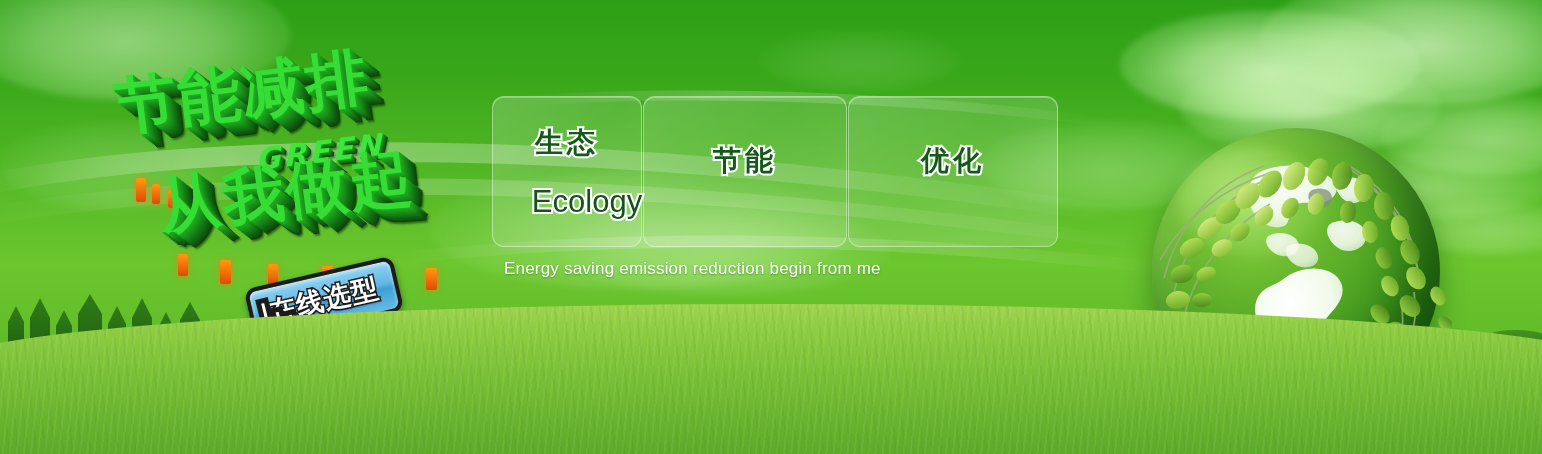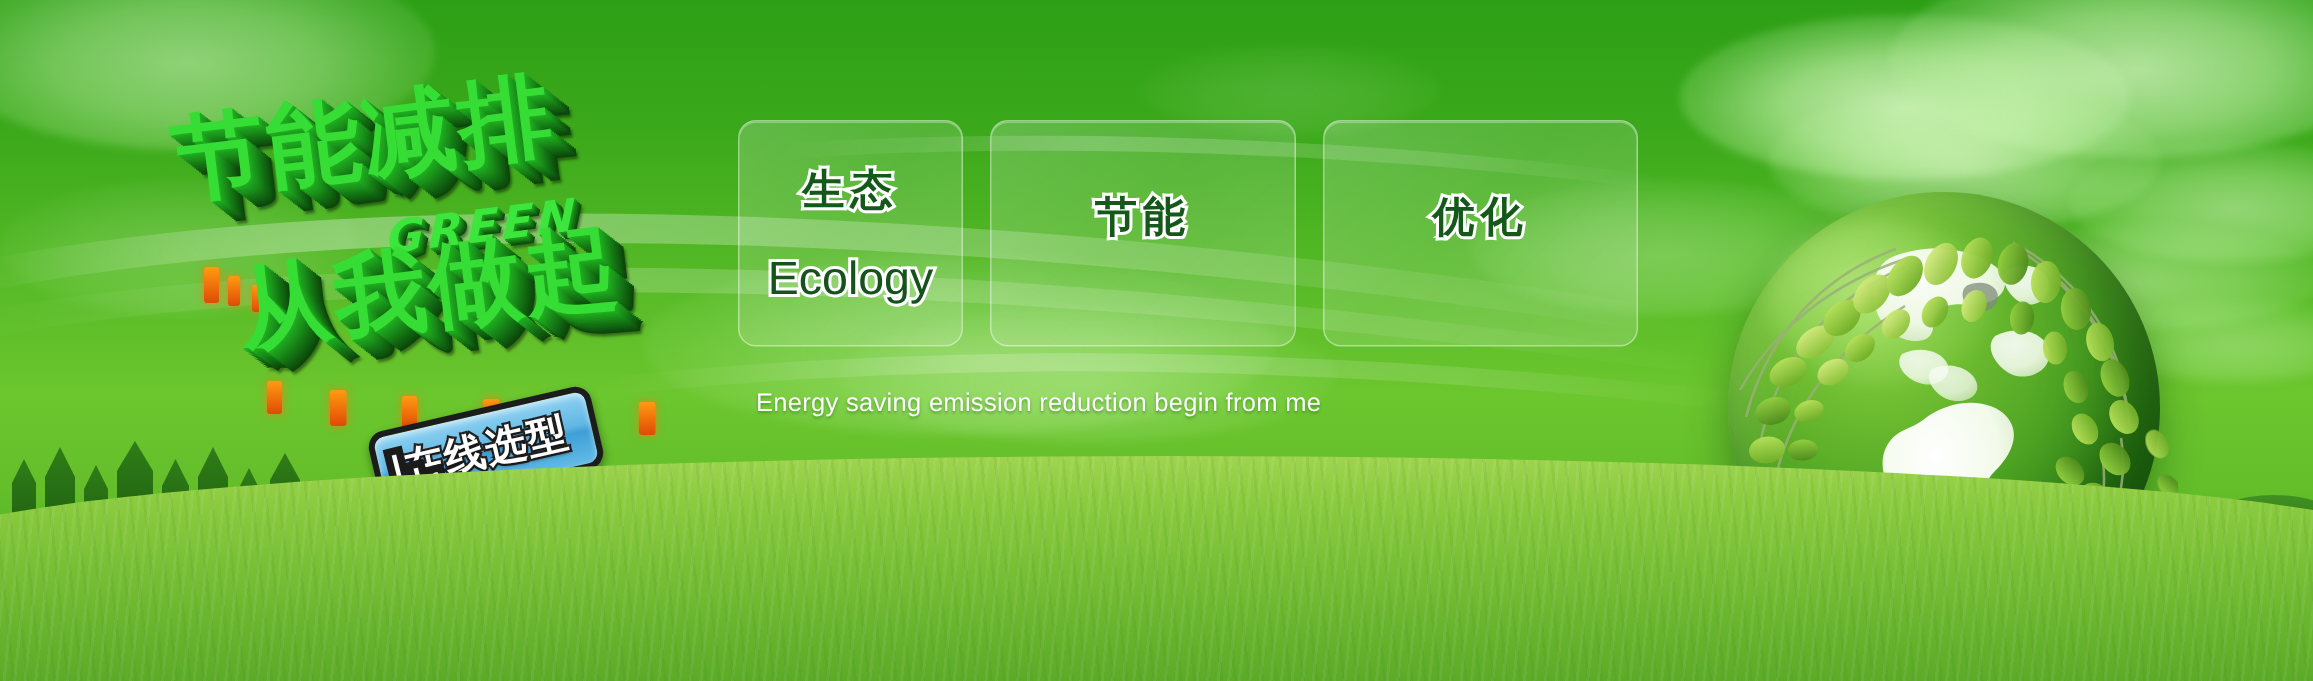--- a/index.html
+++ b/index.html
@@ -153,22 +153,22 @@
     font-size:27px; font-weight:bold; color:#ffffff;
     letter-spacing:1px; white-space:nowrap;
     -webkit-text-stroke:3px #222;
     paint-order:stroke fill;
     text-shadow:0 2px 2px rgba(0,0,0,.35);
   }
   .hand-cursor { position:absolute; left:-12px; top:12px; }
 
   
   .cards {
-    position:absolute; left:492px; top:80px;
-    display:flex; align-items:flex-start; gap:18px;
+    position:absolute; left:492px; top:96px;
+    display:flex; align-items:flex-start; gap:1px;
   }
   .card {
     height:151px;
     border-radius:12px;
     background:linear-gradient(135deg,
       rgba(255,255,255,.20) 0%,
       rgba(255,255,255,.13) 45%,
       rgba(255,255,255,.17) 100%);
     border:1px solid rgba(255,255,255,.40);
     box-shadow:inset 0 1px 0 rgba(255,255,255,.30);
@@ -191,20 +191,21 @@
     white-space:nowrap;
   }
   .card-en {
     font-family:"Liberation Sans", sans-serif;
     font-size:31px; font-weight:normal;
     color:#16521c;
     letter-spacing:0px;
     -webkit-text-stroke:4px #ffffff;
     paint-order:stroke fill;
     white-space:nowrap;
+    padding-left:40px;
   }
 
   .subtitle {
     position:absolute; left:504px; top:259px;
     font-family:"Liberation Sans", sans-serif;
     font-size:17px; color:#ffffff;
     letter-spacing:.2px;
     text-shadow:0 1px 2px rgba(40,110,20,.55);
     white-space:nowrap;
     text-align:center;

